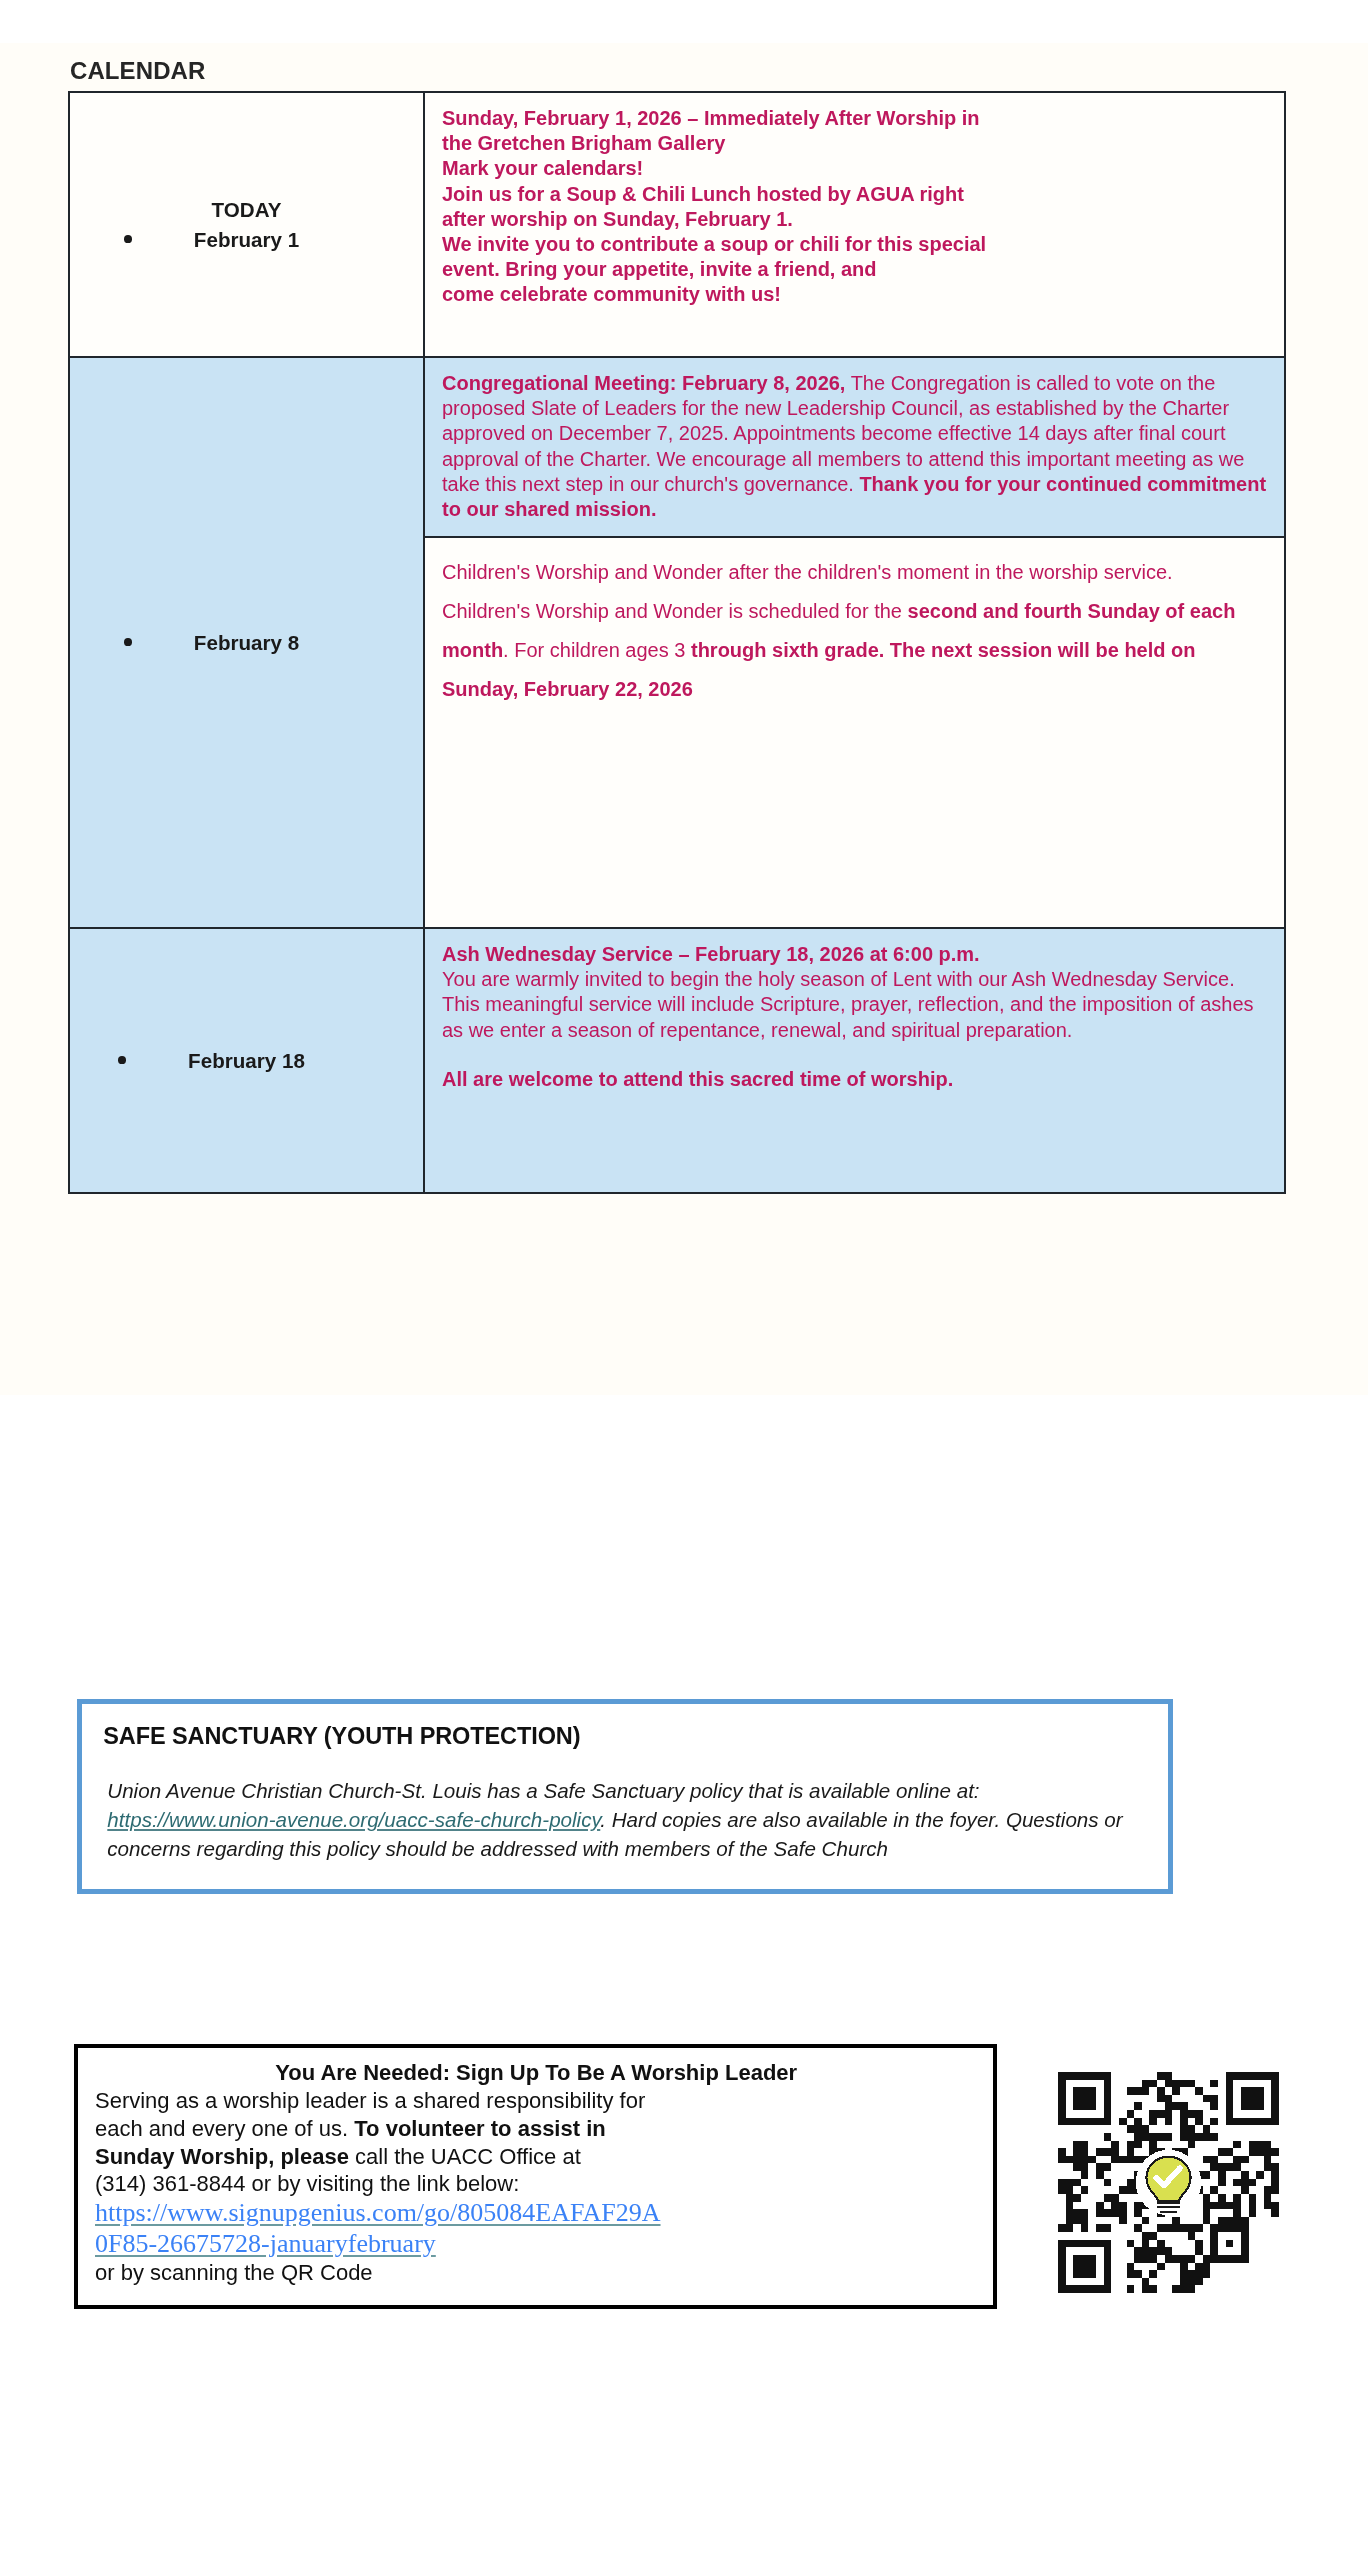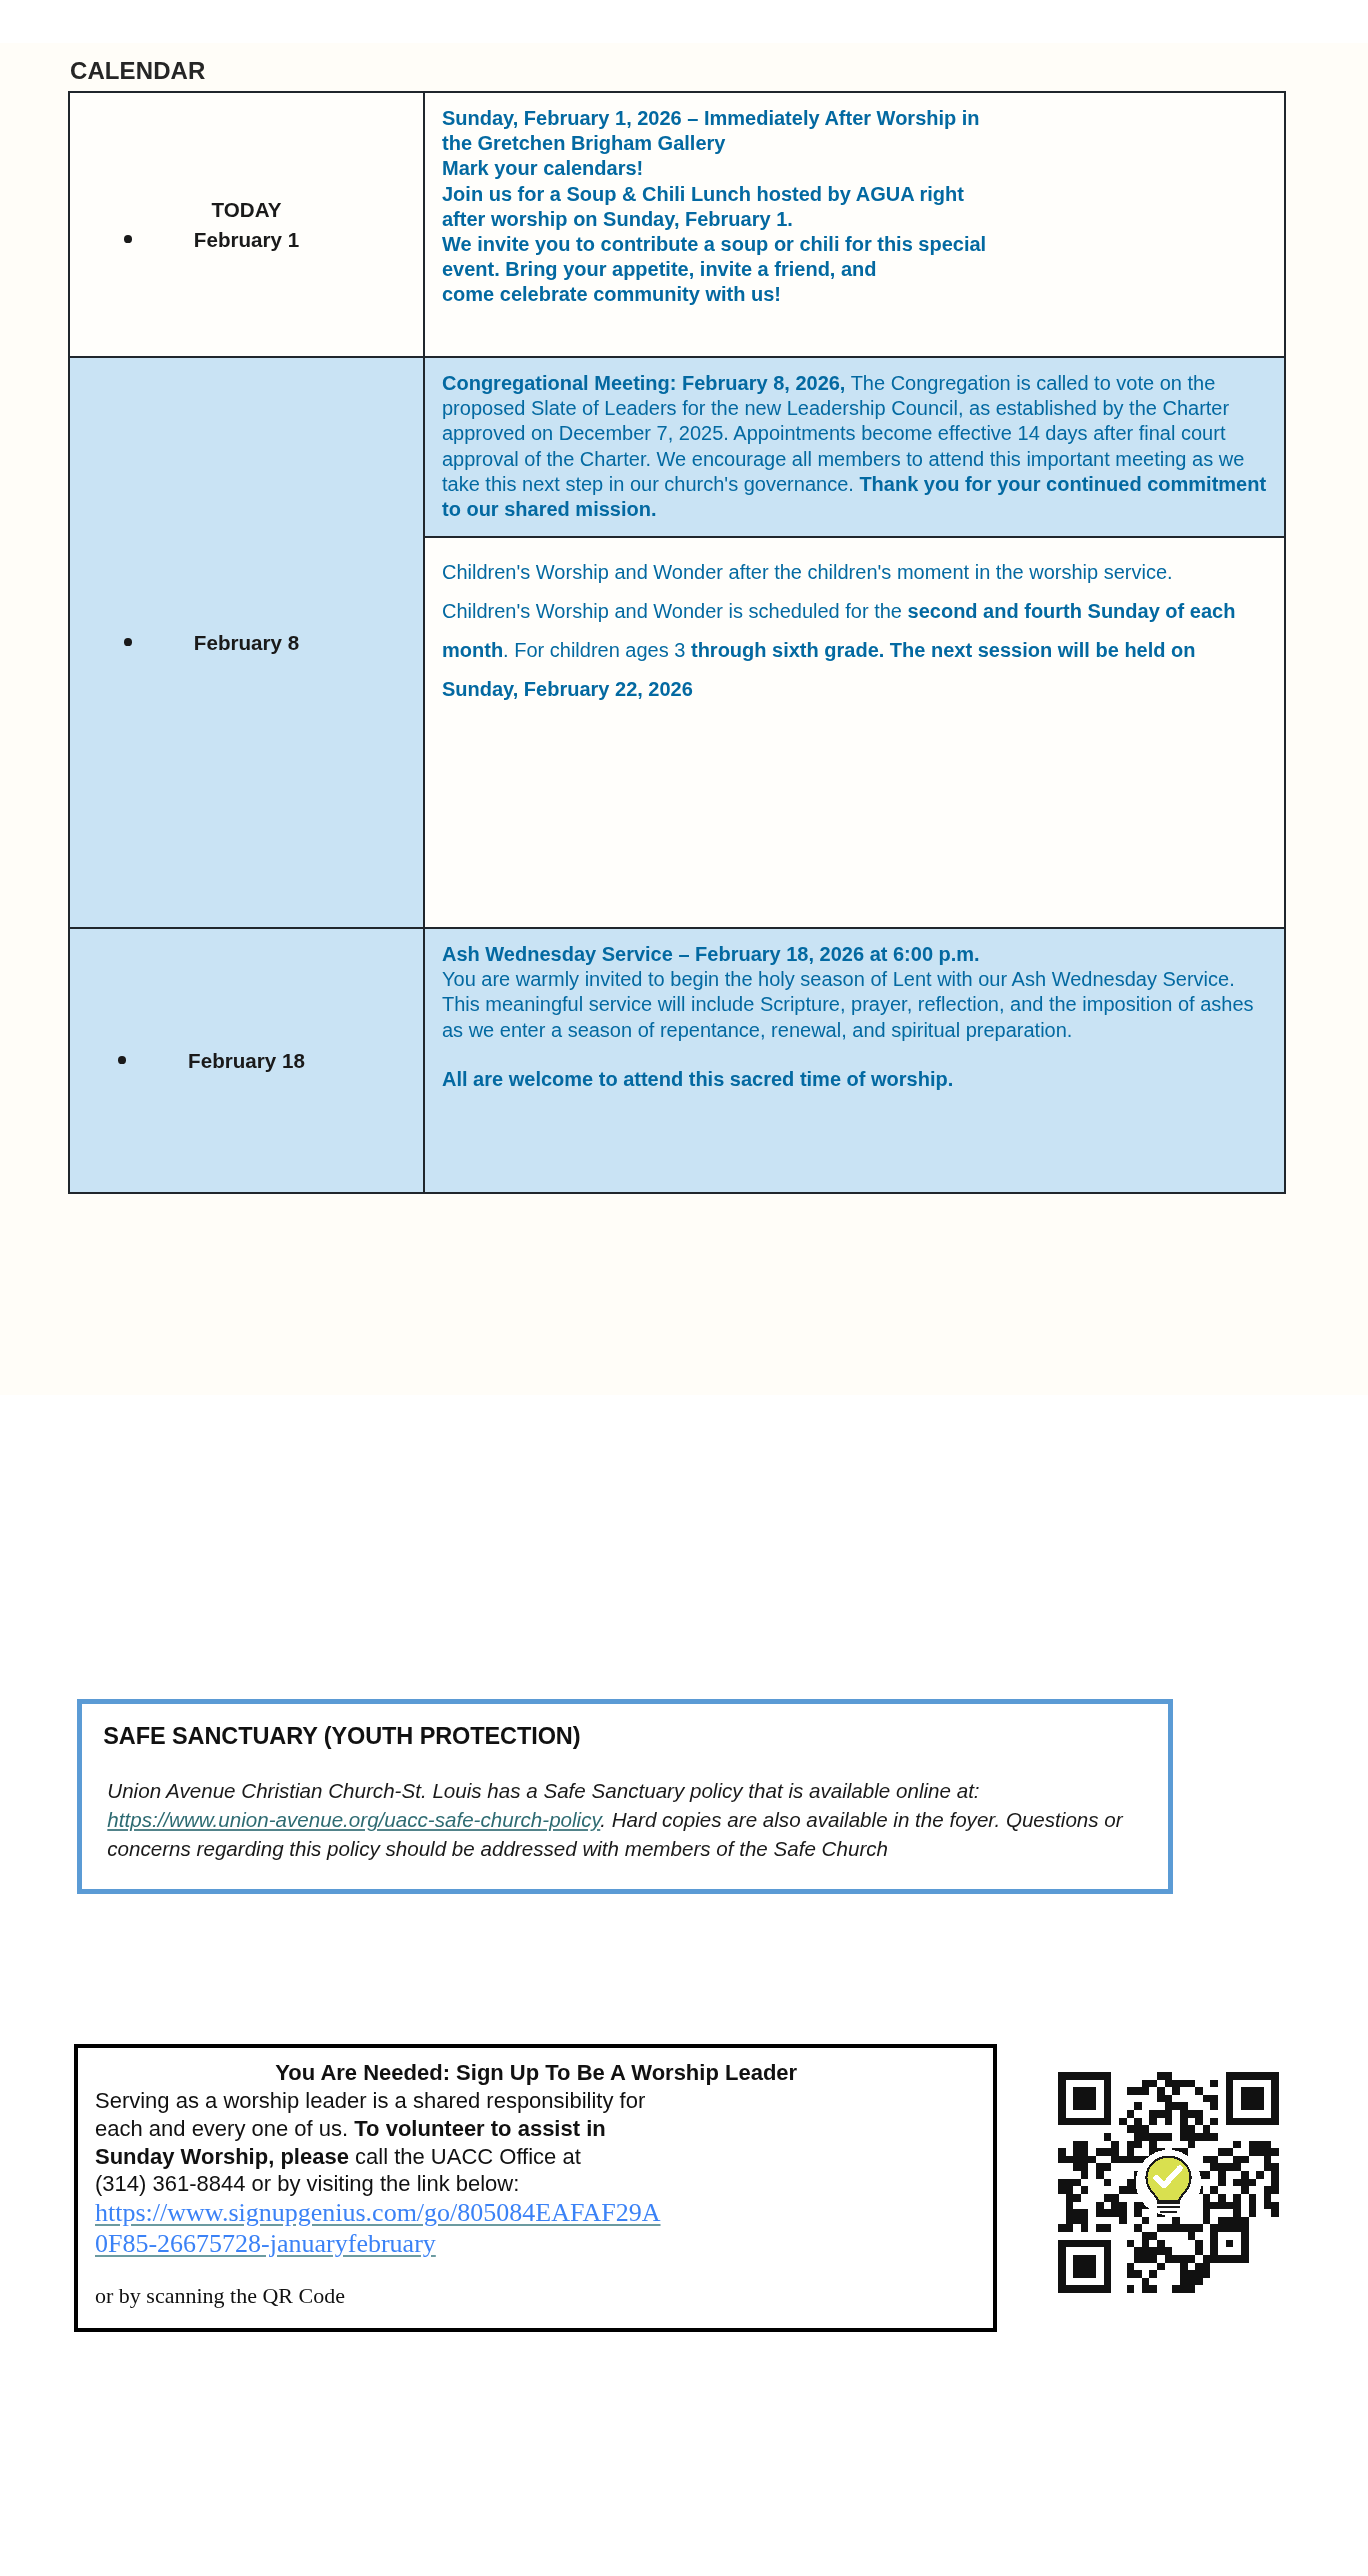--- a/index.html
+++ b/index.html
@@ -90,21 +90,21 @@
     border-radius: 50%;
     background: #1a1a1a;
     display: block;
   }
 
   
   .body-cell {
     padding: 13px 15.7px 13px 17px;
     font-size: 20px;
     line-height: 1.26;
-    color: #0369a1;
+    color: #be185d;
   }
   .body-cell p { margin: 0; }
   .body-cell .b { font-weight: bold; }
 
   
   .subcell {
     border: 0;
     padding: 0;
   }
   .split-inner-top {
@@ -175,23 +175,22 @@
     font-size: 26px;
     line-height: 1.18;
     color: #3b82f6;
     text-decoration: underline;
     text-decoration-color: #6b9aa0;
     text-underline-offset: 2.8px;
     word-break: break-all;
   }
   .worship-tail {
     font-size: 22px;
-    margin-top: 24px;
+    margin-top: 1px;
     color: #111;
-    font-family: Liberation Serif, serif;
   }
 
   
   .qr-wrap {
     position: absolute;
     left: 1058px;
     top: 2072px;
     width: 221px;
     height: 221px;
     z-index: 3;

